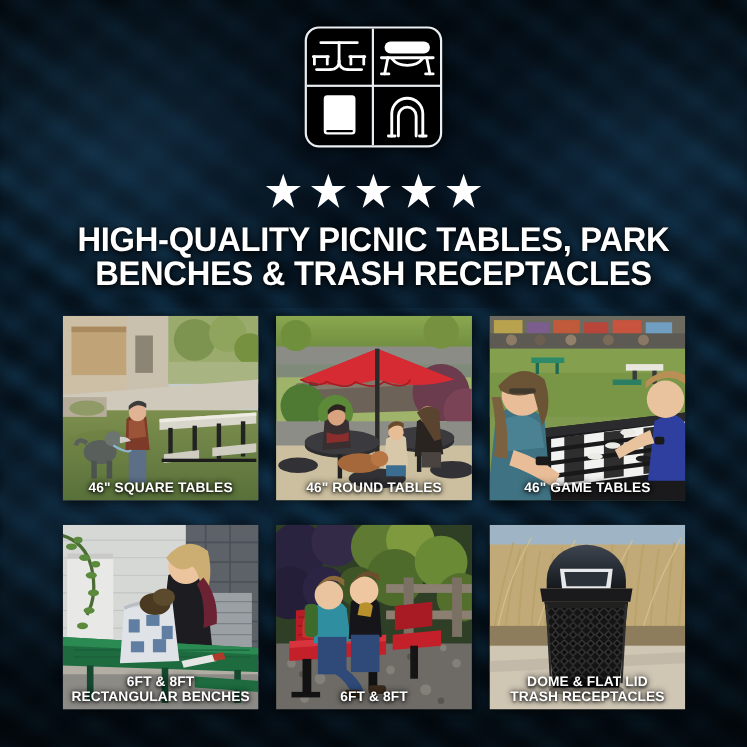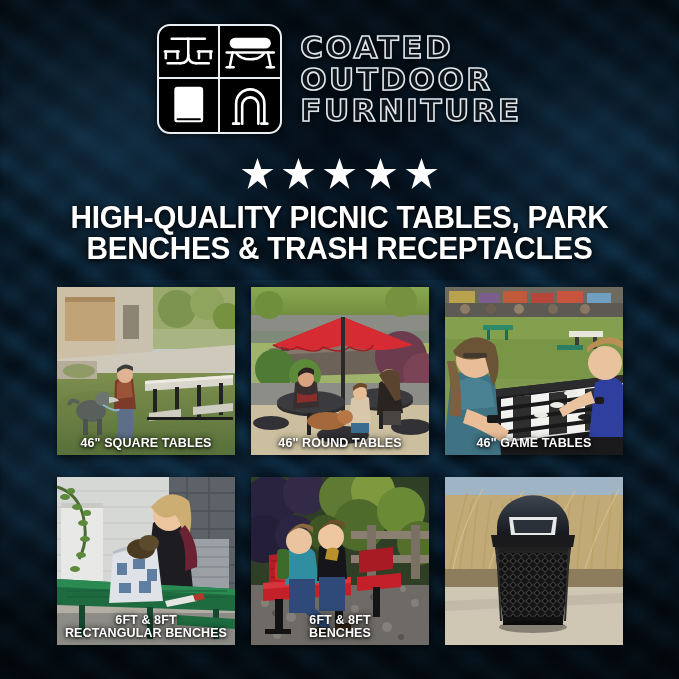--- a/index.html
+++ b/index.html
@@ -223,25 +223,20 @@
       <div class="logo-cell br">
         <svg viewBox="0 0 60 52" fill="none" stroke="#ffffff" stroke-width="2.6" stroke-linecap="round" stroke-linejoin="round">
           <path d="M16 44 V24 A14 14 0 0 1 44 24 V44"></path>
           <path d="M22 44 V26 A8 8 0 0 1 38 26 V44"></path>
           <path d="M13 44 H19"></path>
             <path d="M41 44 H47"></path>
         </svg>
       </div>
     </div>
 
-    <div class="logo-text">
-      <div class="logo-line">COATED</div>
-      <div class="logo-line">OUTDOOR</div>
-      <div class="logo-line">FURNITURE</div>
-    </div>
   </div>
 
   <div class="stars">
     <div class="star"></div>
     <div class="star"></div>
     <div class="star"></div>
     <div class="star"></div>
     <div class="star"></div>
   </div>
 
@@ -593,21 +588,20 @@
           <path d="M68 54 q14 -14 26 -2 l0 -6 q-14 -10 -26 8 z" fill="#6b4e2c"></path>
           <rect x="68" y="100" width="26" height="34" fill="#2f4a78"></rect>
           <path d="M62 130 q14 10 18 22 l-10 4 q-6 -14 -16 -20 z" fill="#2f4a78"></path>
           <rect x="62" y="150" width="16" height="8" rx="3" fill="#3a2a1c"></rect>
           <rect x="84" y="146" width="16" height="8" rx="3" fill="#3a2a1c"></rect>
           <path d="M76 72 q8 -4 12 2 l-2 10 -12 -2 z" fill="#b8912c"></path>
         </svg>
       </div>
       <div class="cap">
         <span>6FT &amp; 8FT</span>
-        <span>BENCHES</span>
       </div>
     </div>
 
     <div class="tile">
       <div class="photo">
         <svg viewBox="0 0 178 168" preserveAspectRatio="none">
           <defs>
             <pattern id="mesh6" width="8" height="8" patternUnits="userSpaceOnUse">
               <rect width="8" height="8" fill="#141414"></rect>
               <path d="M4 0 L8 4 L4 8 L0 4 Z" fill="#3a3a3a"></path>
@@ -652,17 +646,19 @@
           <path d="M46 58 L130 58 L128 70 L48 70 Z" fill="#1a1a1c"></path>
           <path d="M50 70 L126 70 L118 146 L58 146 Z" fill="url(#mesh6)"></path>
           <path d="M50 70 L126 70 L125 76 L51 76 Z" fill="#202020"></path>
           <path d="M58 140 L118 140 L118 148 L58 148 Z" fill="#111"></path>
           <ellipse cx="88" cy="150" rx="34" ry="6" fill="#000" opacity="0.35"></ellipse>
           <path d="M52 72 L56 144" stroke="#2e2e2e" stroke-width="2" fill="none"></path>
           <path d="M124 72 L120 144" stroke="#2e2e2e" stroke-width="2" fill="none"></path>
         </svg>
       </div>
       <div class="cap">
+        <span>DOME &amp; FLAT LID</span>
+        <span>TRASH RECEPTACLES</span>
       </div>
     </div>
 
   </div>
 </div>
 
 </body></html>

